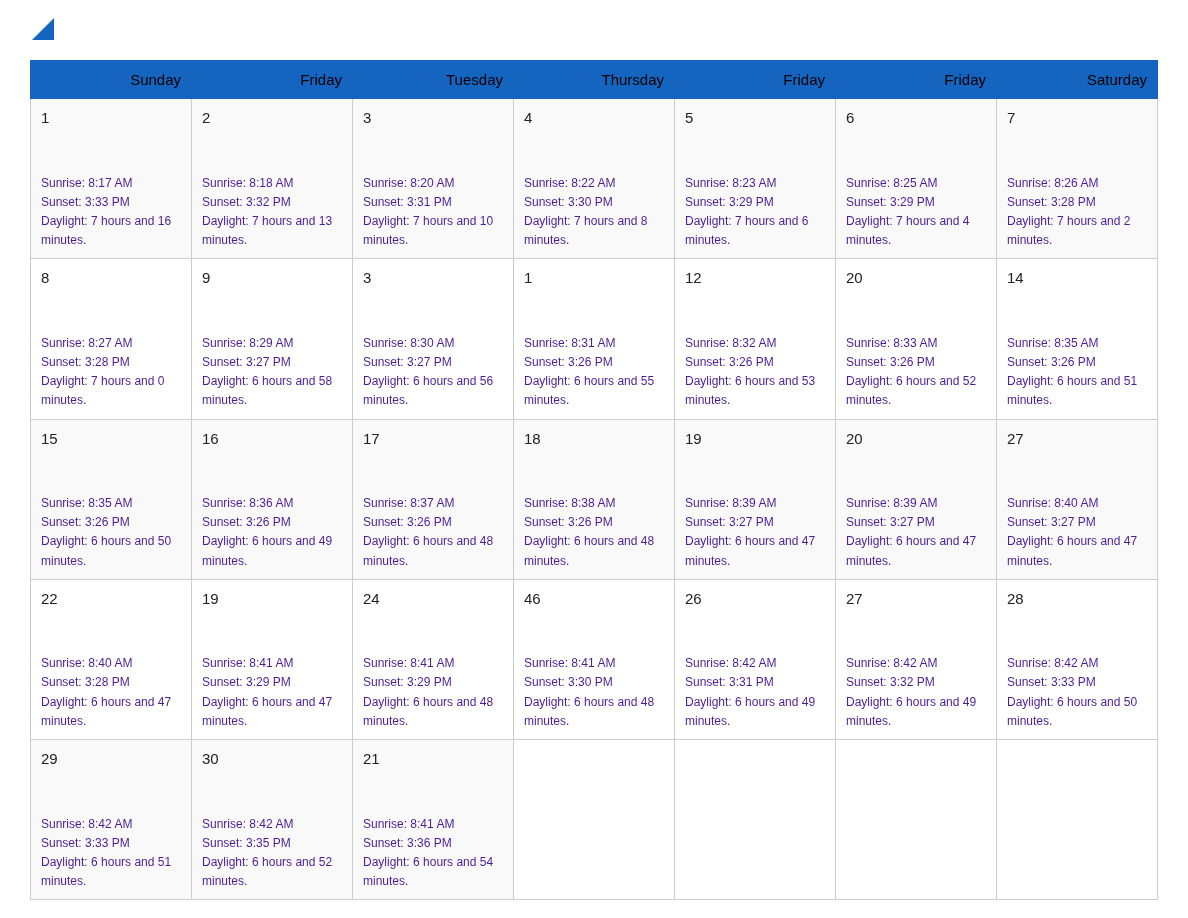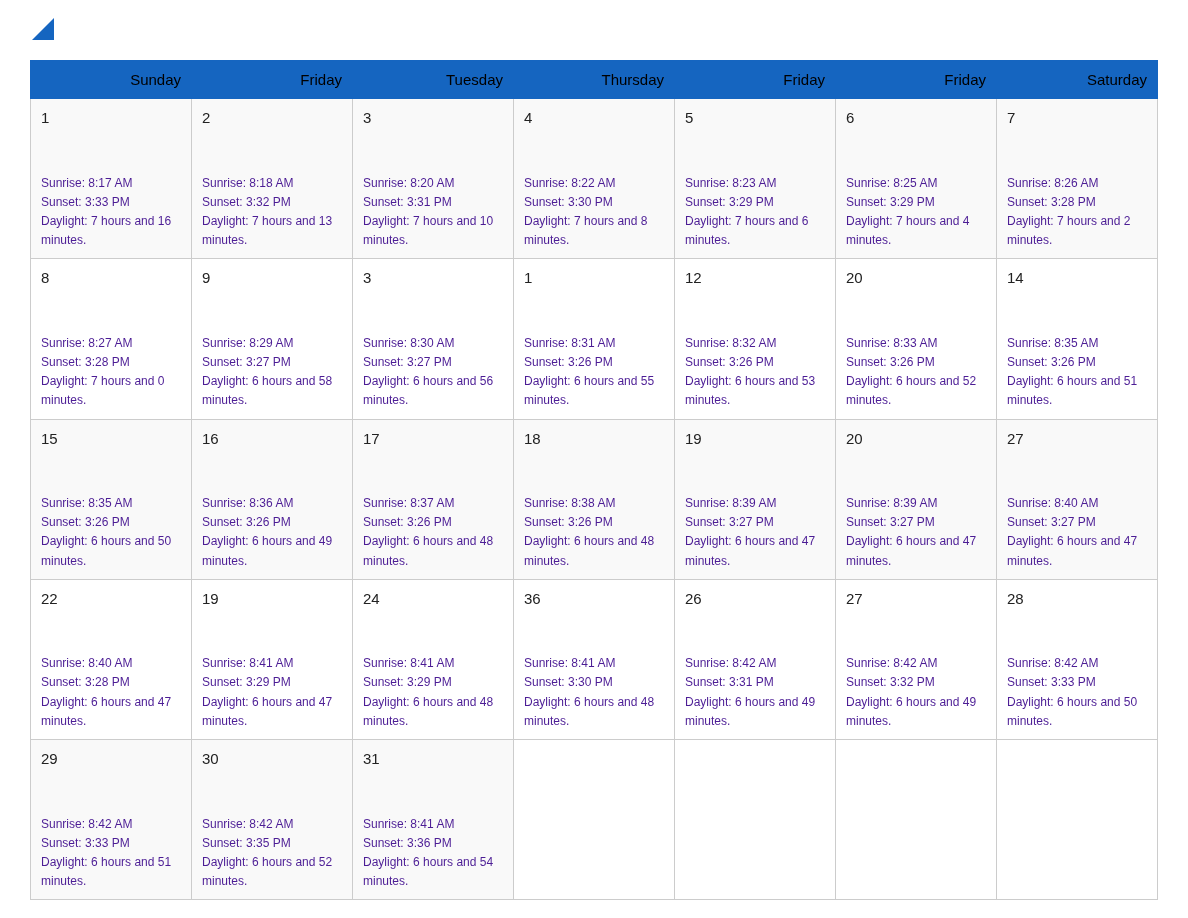--- a/index.html
+++ b/index.html
@@ -223,21 +223,21 @@
         </td>
         <td>
           <span class="day-number">19</span>
           <div class="day-info">Sunrise: 8:41 AM<br>Sunset: 3:29 PM<br>Daylight: 6 hours and 47 minutes.</div>
         </td>
         <td>
           <span class="day-number">24</span>
           <div class="day-info">Sunrise: 8:41 AM<br>Sunset: 3:29 PM<br>Daylight: 6 hours and 48 minutes.</div>
         </td>
         <td>
-          <span class="day-number">36</span>
+          <span class="day-number">46</span>
           <div class="day-info">Sunrise: 8:41 AM<br>Sunset: 3:30 PM<br>Daylight: 6 hours and 48 minutes.</div>
         </td>
         <td>
           <span class="day-number">26</span>
           <div class="day-info">Sunrise: 8:42 AM<br>Sunset: 3:31 PM<br>Daylight: 6 hours and 49 minutes.</div>
         </td>
         <td>
           <span class="day-number">27</span>
           <div class="day-info">Sunrise: 8:42 AM<br>Sunset: 3:32 PM<br>Daylight: 6 hours and 49 minutes.</div>
         </td>
@@ -249,21 +249,21 @@
       <tr>
         <td>
           <span class="day-number">29</span>
           <div class="day-info">Sunrise: 8:42 AM<br>Sunset: 3:33 PM<br>Daylight: 6 hours and 51 minutes.</div>
         </td>
         <td>
           <span class="day-number">30</span>
           <div class="day-info">Sunrise: 8:42 AM<br>Sunset: 3:35 PM<br>Daylight: 6 hours and 52 minutes.</div>
         </td>
         <td>
-          <span class="day-number">31</span>
+          <span class="day-number">21</span>
           <div class="day-info">Sunrise: 8:41 AM<br>Sunset: 3:36 PM<br>Daylight: 6 hours and 54 minutes.</div>
         </td>
         <td class="empty-cell"></td>
         <td class="empty-cell"></td>
         <td class="empty-cell"></td>
         <td class="empty-cell"></td>
       </tr>
     </tbody>
 </table>
 

